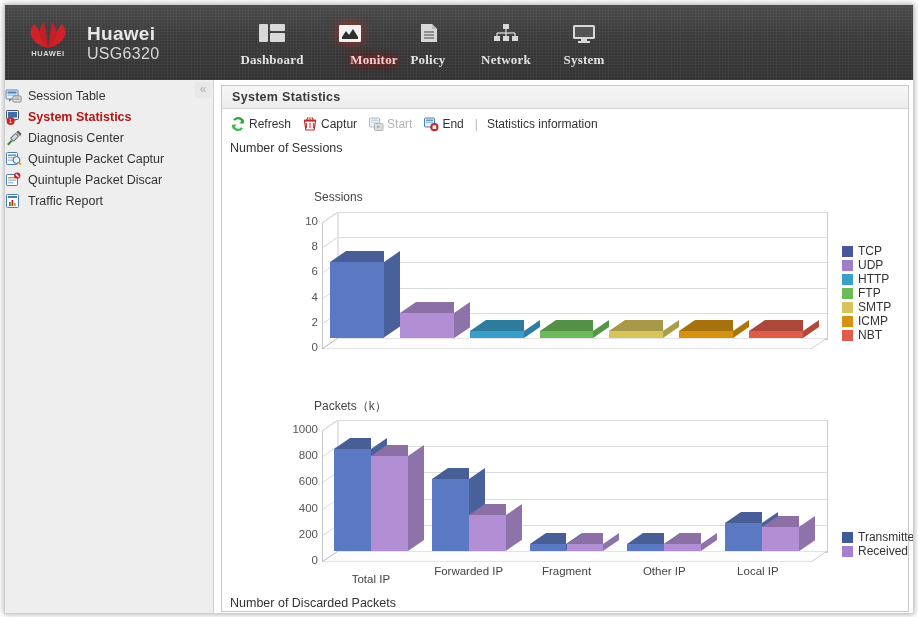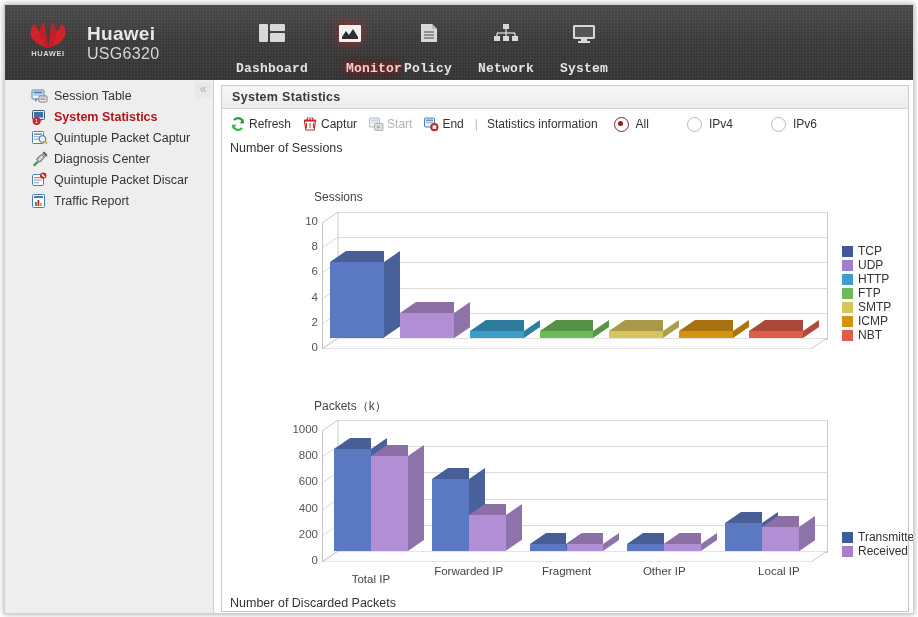--- a/index.html
+++ b/index.html
@@ -38,39 +38,39 @@
   .brand-name{font-size:19px;font-weight:bold;color:#e8e8e8;letter-spacing:.3px;}
   .brand-model{font-size:16px;color:#d5d5d5;letter-spacing:.3px;}
 
   .topnav{position:absolute;left:228px;top:13px;height:60px;display:flex;align-items:flex-start;}
   .navitem{
     width:78px;height:58px;display:flex;flex-direction:column;
     align-items:center;justify-content:flex-start;cursor:pointer;
   }
   .navicon{height:30px;display:flex;align-items:center;justify-content:center;}
   .navlabel{
-    margin-top:13px;font-family:Liberation Mono, monospace;
+    margin-top:4px;font-family:Liberation Serif, serif;
     font-size:13px;font-weight:bold;color:#e3e3e3;letter-spacing:.2px;
   }
   .navitem.active .navlabel{color:#f2cfcf;text-shadow:0 0 6px #a22,0 0 10px #811;padding-left:48px;}
   .navitem.active .navicon{filter:drop-shadow(0 0 6px rgba(190,40,40,.9));}
 
   
   .sidebar{
     position:absolute;left:0;top:75px;width:208px;height:533px;
     background:#eeeeee;border-right:1px solid #d0d0d0;
   }
   .collapse-btn{
     position:absolute;right:2px;top:2px;width:16px;height:16px;
     color:#b0b0b0;font-size:12px;text-align:center;line-height:15px;cursor:pointer;
     background:#e8e8e8;
   }
   .sb-list{position:absolute;left:0;top:5px;width:208px;}
   .sb-item{
-    height:21px;display:flex;align-items:center;padding-left:26px;cursor:pointer;
+    height:21px;display:flex;align-items:center;cursor:pointer;
     white-space:nowrap;overflow:hidden;
   }
   .sb-ico{width:17px;height:16px;margin-right:6px;flex:none;position:relative;}
   .sb-label{font-size:12.5px;color:#333;}
   .sb-item.active .sb-label{color:#b01818;font-weight:bold;}
 
   
   .main{
     position:absolute;left:209px;top:75px;width:699px;height:533px;
     background:#fff;
@@ -260,41 +260,41 @@
             <circle cx="5.6" cy="12" r="4" fill="#c42828"></circle>
             <text x="5.6" y="14.1" font-size="5.4" fill="#fff" text-anchor="middle" font-family="sans-serif">1</text>
           </svg>
         </div>
         <div class="sb-label">System Statistics</div>
       </div>
 
       <div class="sb-item">
         <div class="sb-ico">
           <svg width="17" height="16" viewBox="0 0 17 16">
+            <path d="M2 14 L6 10 L7.5 11.5 L3.5 15.5 Z" fill="#3f8c3f"></path>
+            <rect x="6" y="5.2" width="7" height="4.2" rx="0.6" fill="#cfd8dd" stroke="#5e6b72" transform="rotate(-45 9.5 7.3)"></rect>
+            <path d="M11.5 2 L15.5 6" stroke="#888" stroke-width="1.4"></path>
+            <path d="M12.5 1 L16 4.5" stroke="#4a4a4a" stroke-width="1.6"></path>
+          </svg>
+        </div>
+        <div class="sb-label">Diagnosis Center</div>
+      </div>
+
+      <div class="sb-item">
+        <div class="sb-ico">
+          <svg width="17" height="16" viewBox="0 0 17 16">
             <rect x="1.5" y="1.5" width="11" height="12" rx="1" fill="#fff" stroke="#4a7fb5"></rect>
             <rect x="3" y="3.5" width="8" height="1.3" fill="#4a7fb5"></rect>
             <rect x="3" y="6" width="8" height="1.3" fill="#9ab8d6"></rect>
             <rect x="3" y="8.5" width="5" height="1.3" fill="#9ab8d6"></rect>
             <circle cx="11.5" cy="9" r="3.4" fill="#eaf3fb" stroke="#3a6c9e"></circle>
             <path d="M13.8 11.4 L16 13.6" stroke="#e0a21a" stroke-width="2"></path>
           </svg>
         </div>
         <div class="sb-label">Quintuple Packet Captur</div>
-      </div>
-
-      <div class="sb-item">
-        <div class="sb-ico">
-          <svg width="17" height="16" viewBox="0 0 17 16">
-            <path d="M2 14 L6 10 L7.5 11.5 L3.5 15.5 Z" fill="#3f8c3f"></path>
-            <rect x="6" y="5.2" width="7" height="4.2" rx="0.6" fill="#cfd8dd" stroke="#5e6b72" transform="rotate(-45 9.5 7.3)"></rect>
-            <path d="M11.5 2 L15.5 6" stroke="#888" stroke-width="1.4"></path>
-            <path d="M12.5 1 L16 4.5" stroke="#4a4a4a" stroke-width="1.6"></path>
-          </svg>
-        </div>
-        <div class="sb-label">Diagnosis Center</div>
       </div>
 
       <div class="sb-item">
         <div class="sb-ico">
           <svg width="17" height="16" viewBox="0 0 17 16">
             <rect x="1.5" y="2.5" width="11" height="11" rx="1" fill="#fff" stroke="#4a7fb5"></rect>
             <rect x="3" y="5" width="8" height="1.3" fill="#e08b1a"></rect>
             <rect x="3" y="7.5" width="8" height="1.3" fill="#9ab8d6"></rect>
             <rect x="3" y="10" width="5" height="1.3" fill="#9ab8d6"></rect>
             <circle cx="12.2" cy="3.6" r="3.2" fill="#c62828"></circle>
@@ -371,34 +371,20 @@
               <circle cx="11.4" cy="11.2" r="4.1" fill="#c62828"></circle>
               <rect x="9.6" y="9.4" width="3.6" height="3.6" fill="#fff"></rect>
             </svg>
           </span>
           <span>End</span>
         </div>
 
         <span class="tb-sep">|</span>
         <span class="tb-text">Statistics information</span>
 
-        <div class="radio-grp">
-          <div class="radio checked">
-            <span class="rdot"></span>
-            <span>All</span>
-          </div>
-          <div class="radio">
-            <span class="rdot"></span>
-            <span>IPv4</span>
-          </div>
-          <div class="radio">
-            <span class="rdot"></span>
-            <span>IPv6</span>
-          </div>
-        </div>
       </div>
 
       <div class="sect-label">Number of Sessions</div>
 
       <div class="chart" id="chart-sessions" style="position:absolute;left:0;top:104px;width:686px;height:180px;">
         <div class="chart-title" style="left:92px;top:0px;">Sessions</div>
         <div class="plot" id="plot-sessions" style="left:100px;top:22px;width:505px;height:137px;">
             <div class="plot-bg" style="left: 16px; top: 0px; width: 489px; height: 126px;"></div>
             <div style="position: absolute; left: 0px; top: 126px; width: 505px; height: 11px;"><svg width="505" height="11">
                 <polygon points="0,11 16,0 505,0 489,11" fill="#fdfdfd" stroke="#cccccc" stroke-width="1"></polygon>
@@ -654,21 +640,21 @@
             </div>
             <div class="bar" style="position: absolute; left: 440.1px; top: 106.765px; width: 36.9px; height: 24.235px;">
               <div class="face" style="background:#b28ed4;"></div>
               <div class="top" style="top:-11px;height:11px;"><svg width="36.9" height="11">
                   <polygon points="0,11 16,0 52.9,0 36.9,11" fill="#8b6fa5"></polygon>
                 </svg></div>
               <div class="side" style="left:36.9px;top:-11px;width:16px;height:35.235px;"><svg width="16" height="35.235">
                   <polygon points="0,11 16,0 16,24.235 0,35.235" fill="#8e72aa"></polygon>
                 </svg></div>
             </div>
-            <div class="xlabel" style="left: 408px; width: 97.8px; top: 145px;">Local IP</div>
+            <div class="xlabel" style="left: 387px; width: 97.8px; top: 145px;">Local IP</div>
           </div>
         <div class="legend" id="legend-packets" style="left:620px;top:132px;">
             <div class="lg-row">
               <span class="lg-sw" style="background:#3f5c98;"></span>
               <span class="lg-tx">Transmitted</span>
             </div>
             <div class="lg-row">
               <span class="lg-sw" style="background:#a77fcd;"></span>
               <span class="lg-tx">Received</span>
             </div>

